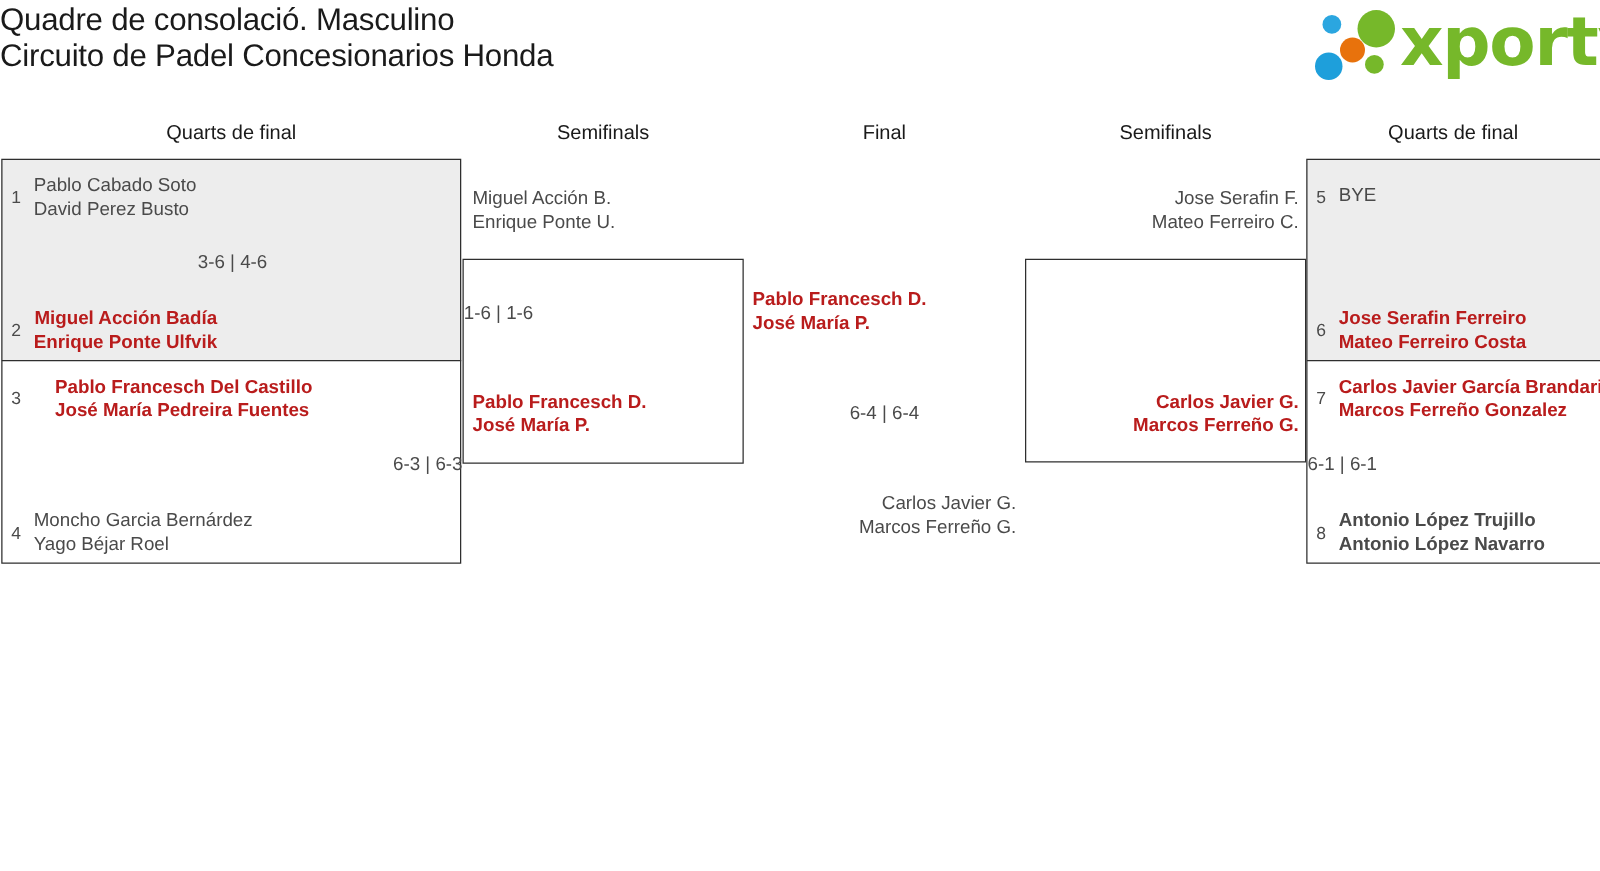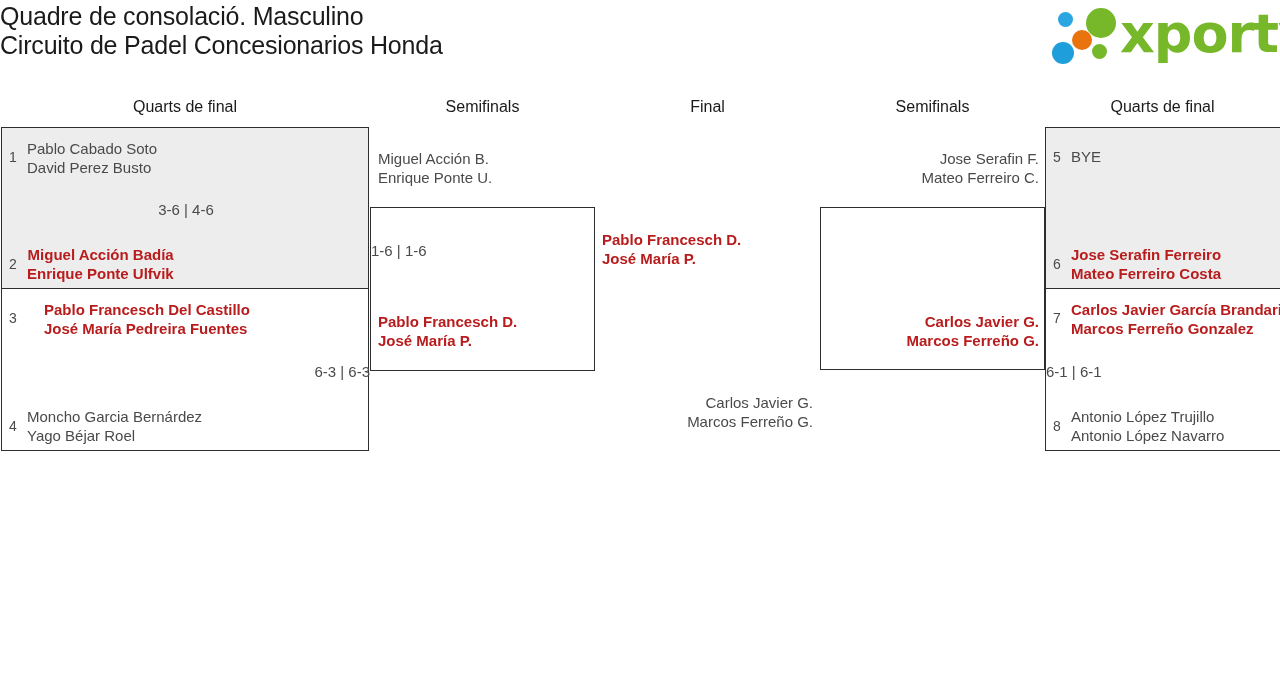--- a/index.html
+++ b/index.html
@@ -193,20 +193,21 @@
       <span class="ln">Pablo Francesch D.</span>
       <span class="ln">José María P.</span>
     </div>
   </div>
 
   <div style="position:absolute; left:595px; top:207px; width:225px; height:163px;">
     <div class="team align-left winner" style="left:7px; top:23px;">
       <span class="ln">Pablo Francesch D.</span>
       <span class="ln">José María P.</span>
     </div>
+    <div class="score" style="left:0px; top:114px; width:225px; text-align:center;">6-4 | 6-4</div>
     <div class="team align-right" style="left:0px; top:186px; width:218px;">
       <span class="ln">Carlos Javier G.</span>
       <span class="ln">Marcos Ferreño G.</span>
     </div>
   </div>
 
   <div class="match-box plain" style="left:820px; top:207px; width:225px; height:163px;">
     <div class="team align-right" style="left:0px; top:-59px; width:218px;">
       <span class="ln">Jose Serafin F.</span>
       <span class="ln">Mateo Ferreiro C.</span>
@@ -231,19 +232,19 @@
   </div>
 
   <div class="match-box plain" style="left:1045px; top:288px; width:368px; height:163px;">
     <div class="seed" style="left:7px; top:20px;">7</div>
     <div class="team align-left winner" style="left:25px; top:11px;">
       <span class="ln">Carlos Javier García Brandariz</span>
       <span class="ln">Marcos Ferreño Gonzalez</span>
     </div>
     <div class="score" style="left:0px; top:73px; width:227px; text-align:left;">6-1 | 6-1</div>
     <div class="seed" style="left:7px; top:128px;">8</div>
-    <div class="team align-left" style="left:25px; top:118px;">
+    <div class="team align-left" style="left:25px; top:118px;font-weight:bold;">
       <span class="ln">Antonio López Trujillo</span>
       <span class="ln">Antonio López Navarro</span>
     </div>
   </div>
 
 </div>
 
 </body></html>

